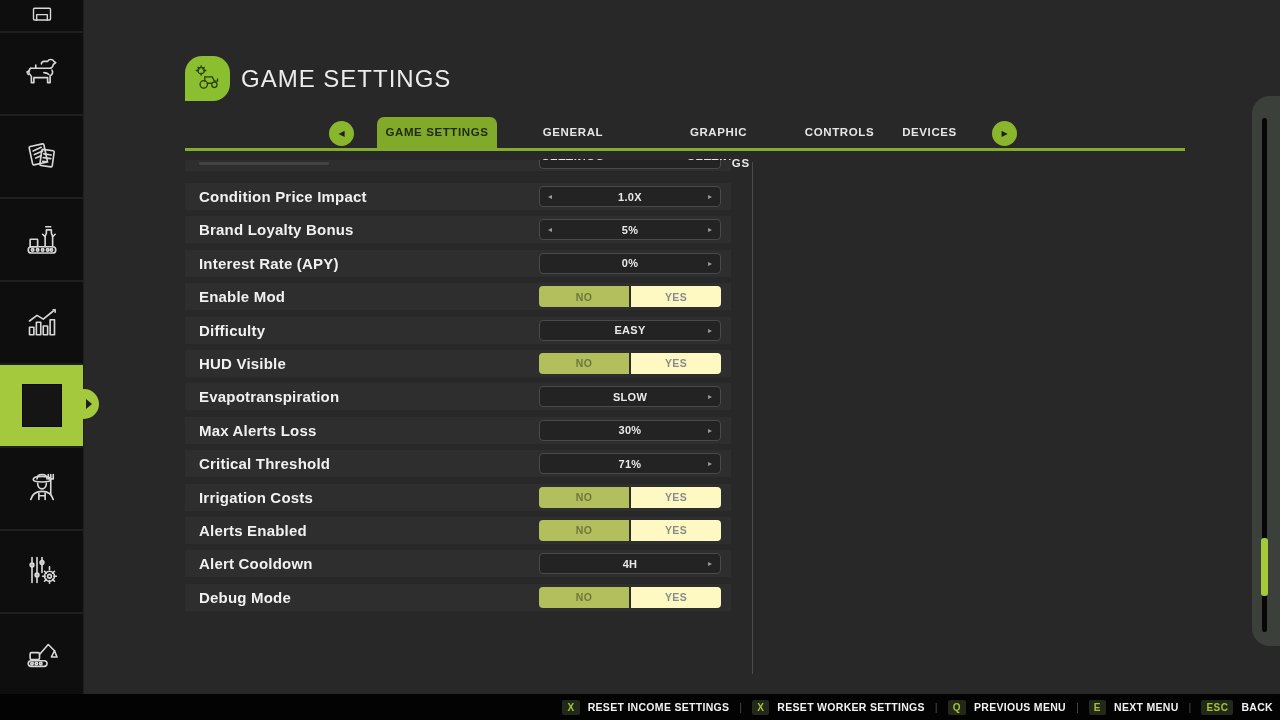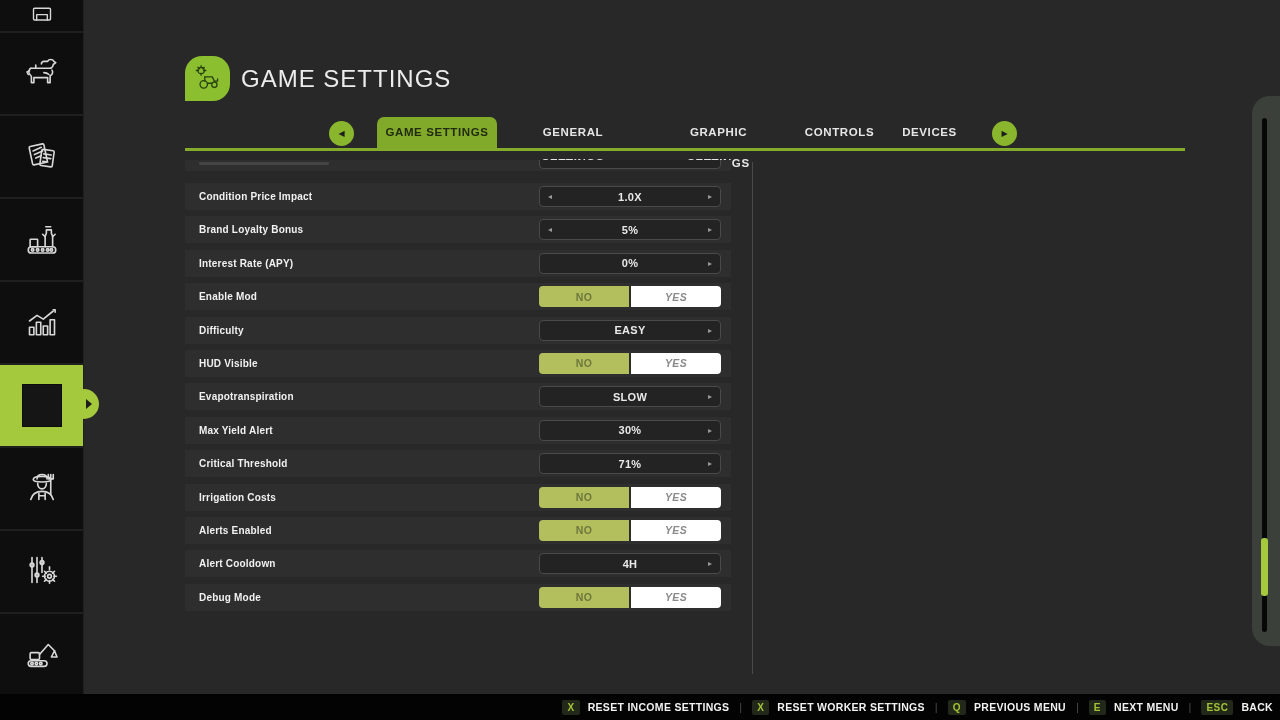--- a/index.html
+++ b/index.html
@@ -40,33 +40,33 @@
   #tab-0 { left:377px; width:120px; }
   #tab-1 { left:513px; width:120px; }
   #tab-2 { left:658px; width:121px; }
   #tab-3 { left:799px; width:81px; }
   #tab-4 { left:889px; width:81px; }
 
   
   #settings { position:absolute; left:185px; top:160px; width:546px; }
   .srow { position:relative; height:27px; margin-bottom:6.4px; background:#2e2e2e;
     display:flex; align-items:center; }
-  .srow .lbl { margin-left:14px; font-size:10px; font-weight:bold; color:#f1f1f1; letter-spacing:.2px; }
+  .srow .lbl { margin-left:14px; font-size:15px; font-weight:bold; color:#f1f1f1; letter-spacing:.2px; }
   .ctrl { position:absolute; right:10px; top:3px; width:182px; height:21px; }
   .stepper { background:#232323; border:1px solid #4a4a4a; border-radius:4px;
     display:flex; align-items:center; justify-content:center; cursor:pointer; }
   .stepper .val { font-size:11px; font-weight:bold; color:#e9e9e9; letter-spacing:.3px;text-align:right; }
   .arr { position:absolute; top:0; height:100%; display:flex; align-items:center;
     color:#9a9a9a; font-size:8px; cursor:pointer; }
   .arr.l { left:8px; } .arr.r { right:8px; }
   .toggle { display:flex; border-radius:4px; overflow:hidden; }
   .toggle .opt { width:50%; height:21px; display:flex; align-items:center; justify-content:center;
     font-size:10.5px; font-weight:bold; letter-spacing:.4px; cursor:pointer; }
   .toggle .opt.on { background:#b3bf5d; color:#6e783d; }
-  .toggle .opt.off { background:#ffffff; color:#8b8b8b; margin-left:2px;font-style:italic; }
+  .toggle .opt.off { background:#fef9c3; color:#8b8b8b; margin-left:2px; }
   .section-head { height:40px; margin:8px 0 12px; display:flex; align-items:center;
     font-size:20px; color:#dbdbdb; letter-spacing:.8px; font-weight:400; }
   .srow.clipped { height:11px; overflow:hidden; margin-bottom:0; }
   .srow.clipped .ghost-label { position:absolute; left:14px; top:2px; width:130px; height:3px;
     background:#5a5a5a; opacity:.5; border-radius:1px; }
   .srow.clipped .ghost-ctrl { position:absolute; right:10px; top:-12px; width:182px; height:21px;
     background:#232323; border:1px solid #4a4a4a; border-radius:4px; }
   #settings-after-clip { height:12px; }
 
   #list-divider { position:absolute; left:752px; top:162px; width:1px; height:512px; background:#4a4a4a; }
@@ -255,21 +255,21 @@
         </div>
       </div>
       <div class="srow">
         <span class="lbl">Evapotranspiration</span>
         <div class="ctrl stepper">
           <span class="val">SLOW</span>
           <span class="arr r">▸</span>
         </div>
       </div>
       <div class="srow">
-        <span class="lbl">Max Yield Alert</span>
+        <span class="lbl">Max Alerts Loss</span>
         <div class="ctrl stepper">
           <span class="val">30%</span>
           <span class="arr r">▸</span>
         </div>
       </div>
       <div class="srow">
         <span class="lbl">Critical Threshold</span>
         <div class="ctrl stepper">
           <span class="val">71%</span>
           <span class="arr r">▸</span>

